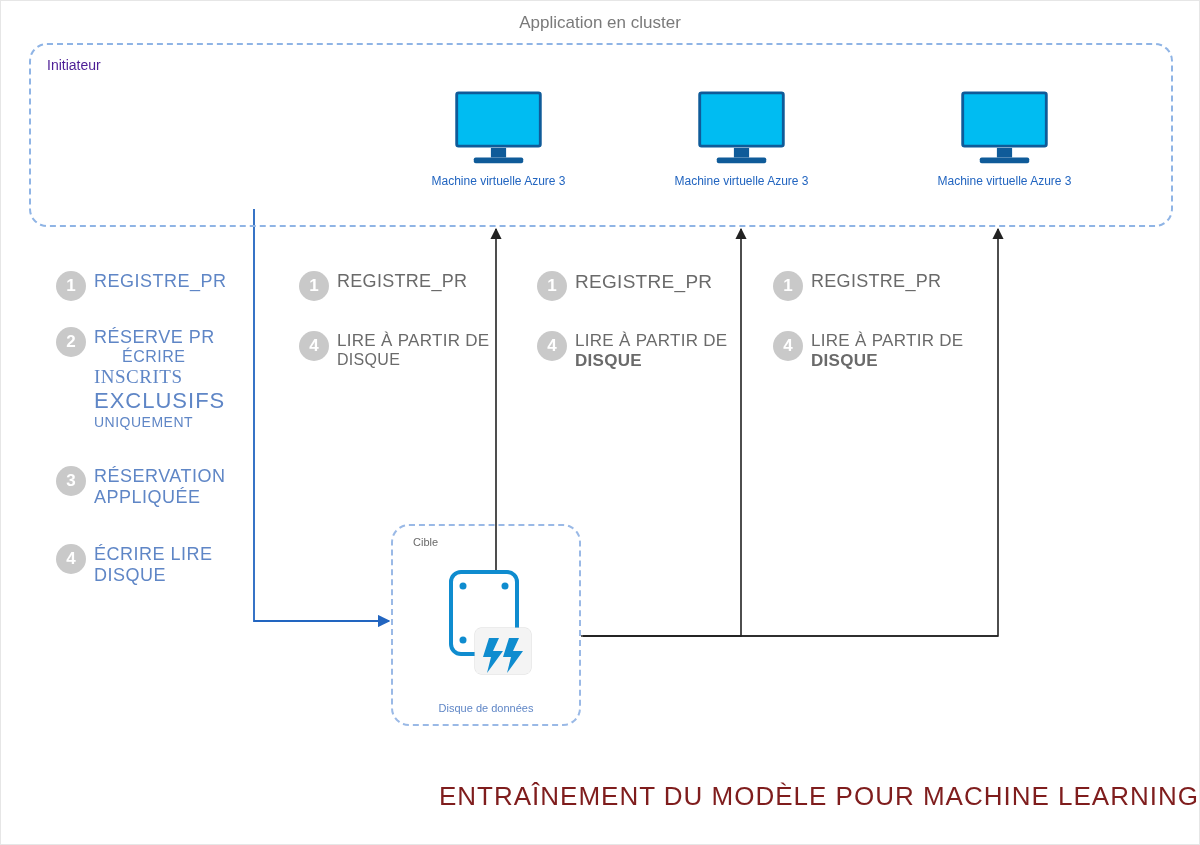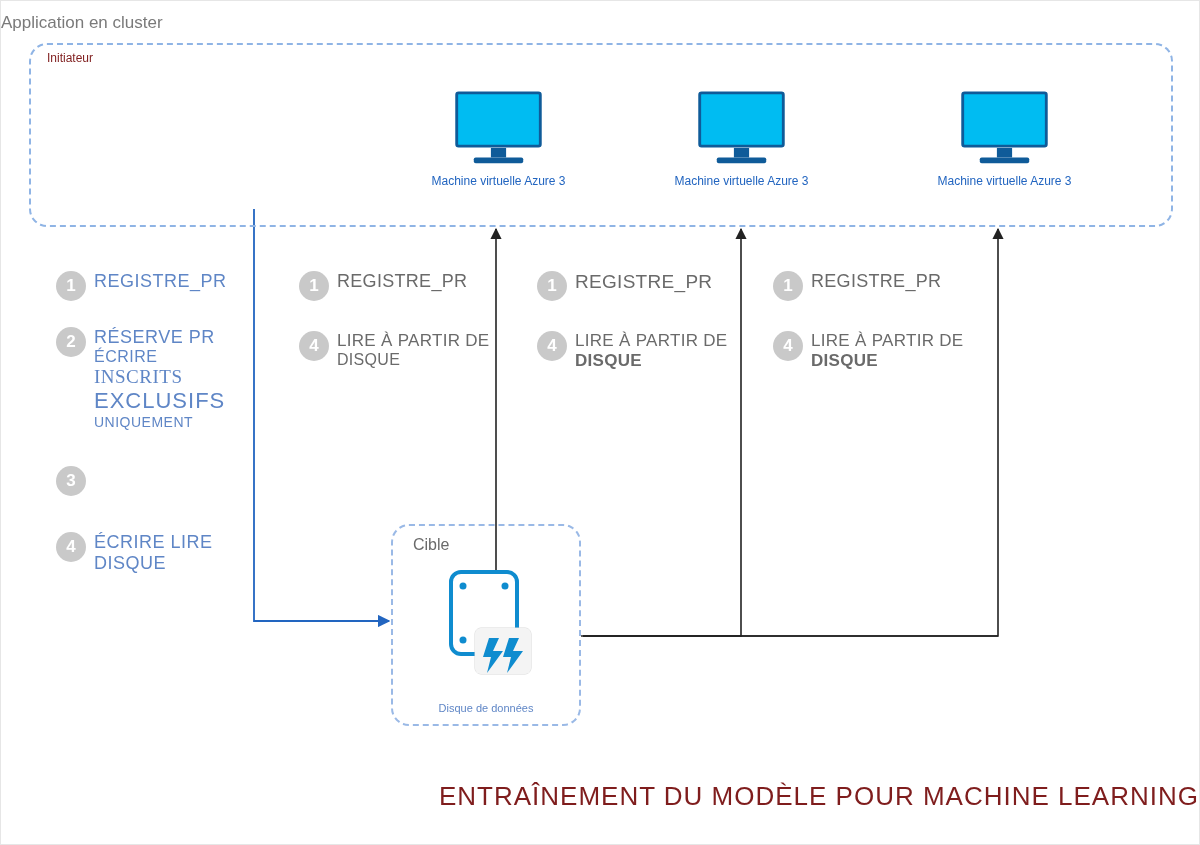--- a/index.html
+++ b/index.html
@@ -9,40 +9,40 @@
     font-family: "Segoe UI", Arial, sans-serif;
     background: #fff;
     position: relative;
     border: 1px solid #e6e6e6;
     overflow: hidden;
   }
   .app-title {
     position: absolute;
     top: 12px;
     left: 0; right: 0;
-    text-align: left;
+    text-align: center;
     color: #7a7a7a;
     font-size: 17px;
     font-weight: 300;
   }
   .initiator-box {
     position: absolute;
     top: 42px;
     left: 28px;
     width: 1144px;
     height: 184px;
     border: 2px dashed #8fb4e5;
     border-radius: 18px;
   }
   .initiator-label {
     position: absolute;
-    top: 6px;
+    top: 12px;
     left: 16px;
-    color: #7f1d1d;
-    font-size: 12px;
+    color: #4c1d95;
+    font-size: 14px;
   }
   .vm {
     position: absolute;
     width: 95px;
     text-align: center;
   }
   .vm-label {
     position: absolute;
     top: 85px;
     left: 50%;
@@ -93,21 +93,21 @@
     top: 523px;
     width: 190px;
     height: 202px;
     border: 2px dashed #9ab9e6;
     border-radius: 18px;
   }
   .cible-label {
     position: absolute;
     top: 10px; left: 20px;
     color: #6a6a6a;
-    font-size: 16px;
+    font-size: 11px;
   }
   .disk-label {
     position: absolute;
     bottom: 10px;
     left: 0; right: 0;
     text-align: center;
     color: #5f86c6;
     font-size: 11px;
   }
   .disk-svg {
@@ -193,28 +193,32 @@
 
 <div class="steps-col1">
   <div class="step-row">
     <span class="step-badge">1</span>
     <span class="txt">REGISTRE_PR</span>
   </div>
   <div class="step-row step-row-gap-lg">
     <span class="step-badge">2</span>
     <span class="txt">
       <span class="sl">RÉSERVE PR</span>
-      <span class="sl" style="font-size:16px;">ÉCRIRE</span>
+      <span class="sl" style="font-size:16px;margin-left:28px;">ÉCRIRE</span>
       <span class="sl" style="font-size:19px;font-family:Liberation Serif, serif;">INSCRITS</span>
       <span class="sl" style="font-size:22px;letter-spacing:1px;">EXCLUSIFS</span>
       <span class="sl" style="font-size:14px;">UNIQUEMENT</span>
     </span>
   </div>
   <div class="step-row step-row-gap-xl">
     <span class="step-badge">3</span>
+    <span class="txt">
+      <span class="sl">RÉSERVATION</span>
+      <span class="sl">APPLIQUÉE</span>
+    </span>
   </div>
   <div class="step-row step-row-gap-xl">
     <span class="step-badge">4</span>
     <span class="txt">
       <span class="sl">ÉCRIRE LIRE</span>
       <span class="sl">DISQUE</span>
     </span>
   </div>
 </div>
 

